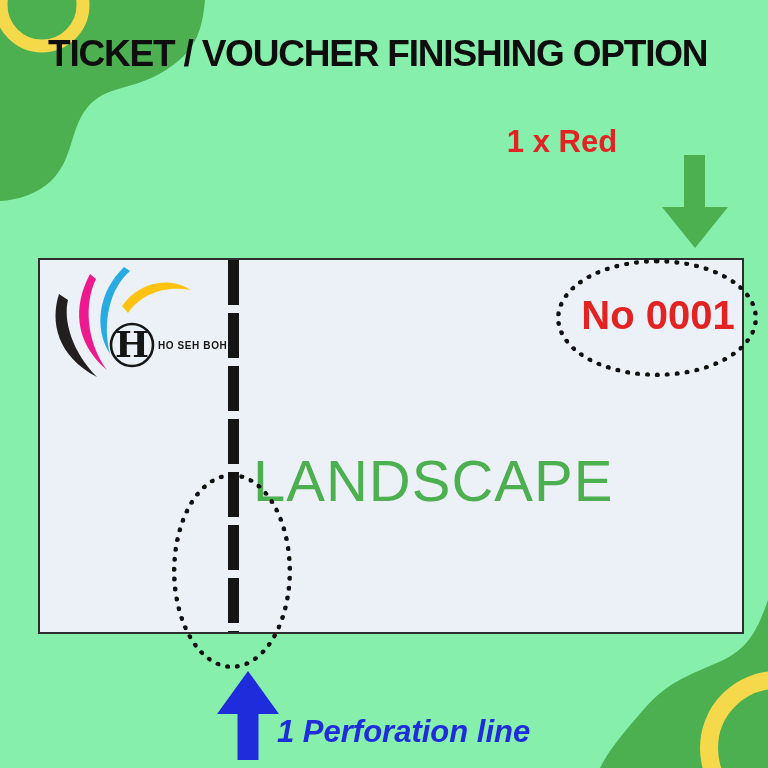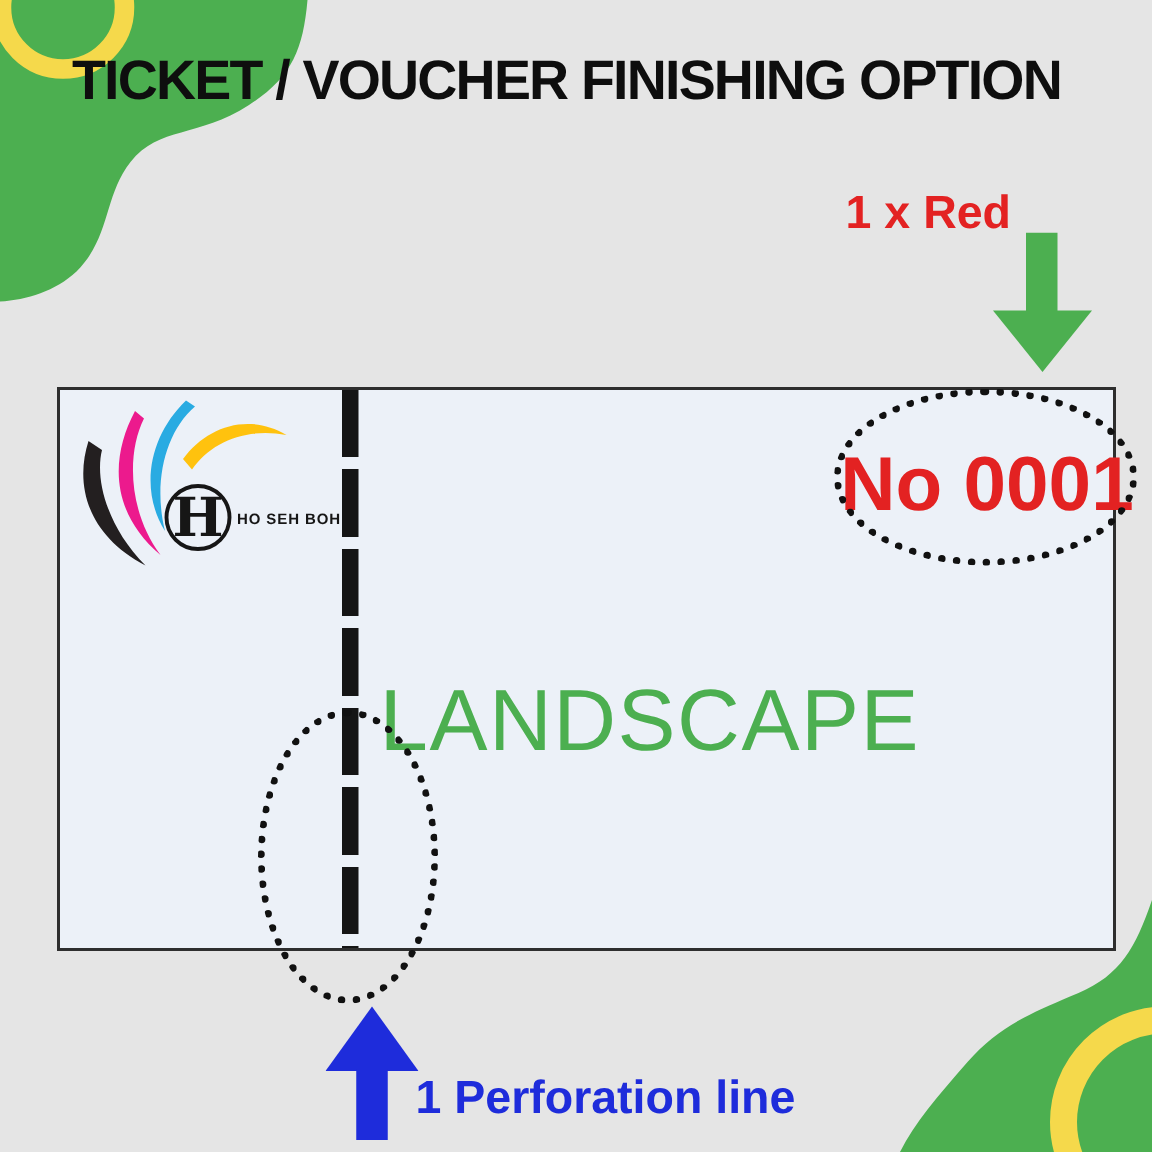--- a/index.html
+++ b/index.html
@@ -1,64 +1,64 @@
 <!DOCTYPE html>
 <html style="--green: #4caf50; --yellow: #f5d94b; --red: #e32222; --blue: #1e2cdb; --ticket-bg: #ecf1f8; --ink: #151515; --logo-black: #231f20; --logo-magenta: #ec1a8d; --logo-cyan: #29abe2; --logo-yellow: #ffc20e;"><head>
 <meta charset="utf-8">
 <style>
   html,body{margin:0;padding:0;}
   .stage{
-    position:relative;width:768px;height:768px;background:#e5e5e5;
+    position:relative;width:768px;height:768px;background:#86efac;
     overflow:hidden;font-family:"Liberation Sans",sans-serif;
   }
   .stage *{box-sizing:border-box;}
   svg{display:block;}
   
   .decor{position:absolute;z-index:1;}
   .decor.tl{left:0;top:0;}
   .decor.br{left:598px;top:598px;}
   
   .page-title{
     position:absolute;left:48px;top:33px;z-index:3;
     font-size:37px;font-weight:bold;letter-spacing:-1.2px;color:#0e0e0e;white-space:nowrap;
   }
   
   .numbering-label{
     position:absolute;left:450px;top:119px;width:224px;z-index:3;
-    text-align:right;font-size:31px;font-weight:bold;line-height:1.5;
+    text-align:center;font-size:31px;font-weight:bold;line-height:1.5;
     color:var(--red);
   }
   .arrow-down{position:absolute;left:661px;top:155px;z-index:3;}
   
   .ticket{
     position:absolute;left:38px;top:258px;width:706px;height:376px;z-index:2;
     background:var(--ticket-bg);border:2px solid #2e2e2e;
   }
   .perf-line{
     position:absolute;left:188px;top:0;bottom:0;width:11px;
     background:repeating-linear-gradient(to bottom,var(--ink) 0 45px,transparent 45px 53px);
   }
   .logo{position:absolute;left:8px;top:6px;}
   .orientation-label{
     position:absolute;left:213px;top:153px;
     font-size:58px;color:var(--green);letter-spacing:1px;white-space:nowrap;margin-top:34px;
   }
   
   .ticket-number{
     position:absolute;left:558px;top:293px;width:200px;z-index:4;
-    text-align:center;font-size:51px;font-weight:bold;color:var(--red);white-space:nowrap;
+    text-align:center;font-size:40px;font-weight:bold;color:var(--red);white-space:nowrap;
   }
   .oval{position:absolute;border:5px dotted #111;border-radius:50%;z-index:4;background:transparent;}
   .oval.number{left:556px;top:259px;width:202px;height:118px;}
   .oval.perforation{left:172px;top:473px;width:120px;height:196px;}
   
   .arrow-up{position:absolute;left:217px;top:670px;z-index:3;}
   .perforation-label{
     position:absolute;left:277px;top:714px;z-index:3;
-    font-size:31px;font-weight:bold;color:var(--blue);white-space:nowrap;
+    font-size:31px;font-weight:bold;color:var(--blue);white-space:nowrap;font-style:italic;
   }
   .logo-brand{font-weight:bold;letter-spacing:0.6px;}
 </style>
 </head>
 <body>
 
 <div class="stage">
 
   <svg class="decor tl" width="220" height="210" viewBox="0 0 220 210">
     <path d="M0,0 H205 C202,34 194,52 166,70 C132,92 106,84 87,108 C69,131 74,158 51,181 C37,194 18,200 0,201 Z" fill="var(--green)"></path>

